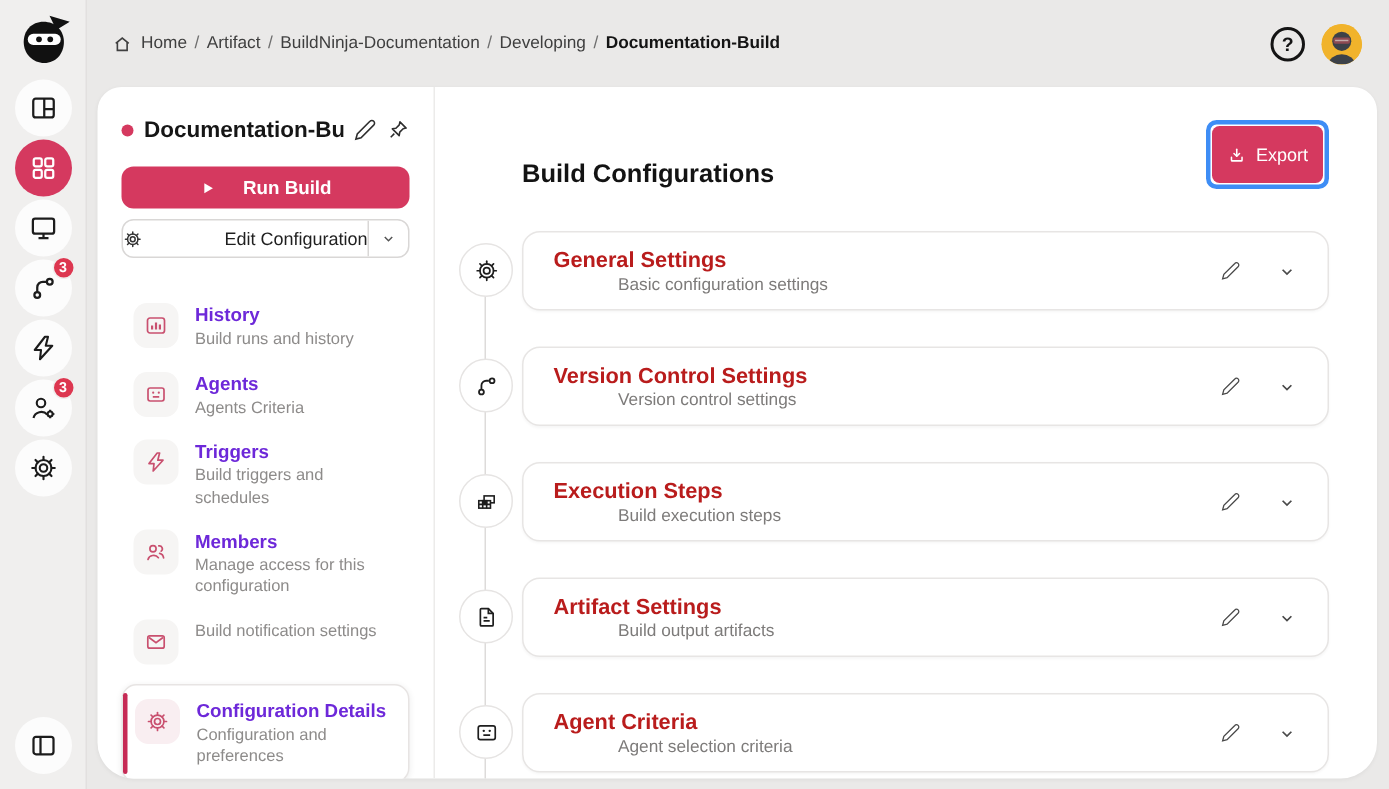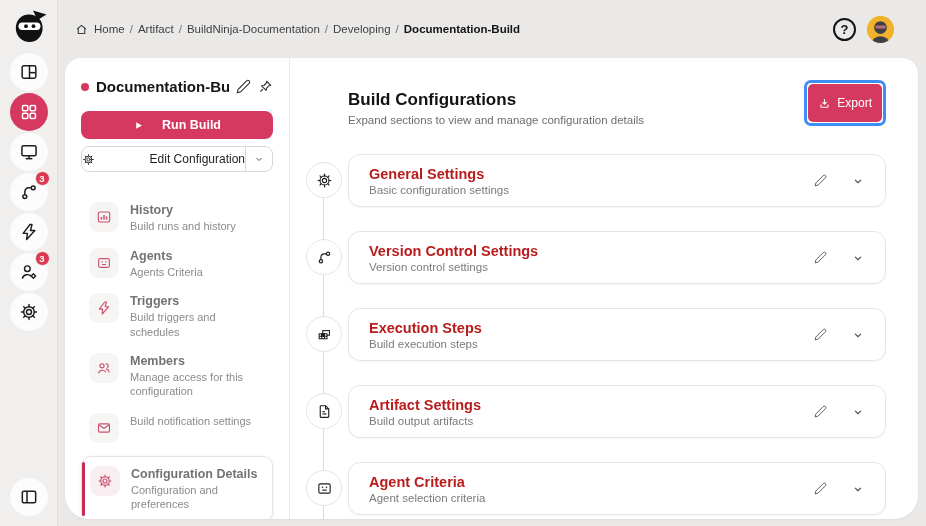--- a/index.html
+++ b/index.html
@@ -15,21 +15,21 @@
   .rail-btn svg { width:20px; height:20px; }
   .rail-btn.active { background:#d5395f; color:#fff; }
   .rail-btn.bottom { margin-top:auto; margin-bottom:0; }
   .badge { position:absolute; top:-2px; right:-2px; min-width:15px; height:15px; padding:0 3px;
            border-radius:8px; background:#dd3750; color:#fff; font-size:9.5px; font-weight:bold;
            display:flex; align-items:center; justify-content:center; border:1px solid #f0efee; }
 
   .right-col { flex:1; display:flex; flex-direction:column; min-width:0; }
 
   
-  .topbar { height:58px; flex-shrink:0; display:flex; padding:0 32px 0 17px; }
+  .topbar { height:58px; flex-shrink:0; display:flex; padding:0 18px 0 17px; }
   .breadcrumb { display:flex; align-items:center; gap:5px; font-size:11.5px; color:#3f3f3f; }
   .breadcrumb .home-ic { width:13px; height:13px; color:#3f3f3f; margin-right:1px; }
   .crumb { cursor:pointer; }
   .crumb.current { color:#141414; font-weight:bold; }
   .crumb-sep { color:#6e6e6e; }
   .topbar-right { margin-left:auto; display:flex; align-items:center; gap:11px; }
   .help-btn { width:23px; height:23px; border-radius:50%; border:2px solid #141414; background:transparent;
               font-size:13px; font-weight:bold; color:#141414; display:flex; align-items:center; justify-content:center; cursor:pointer; line-height:1; }
   .avatar { width:27px; height:27px; border-radius:50%; overflow:hidden; background:#f1b32b; cursor:pointer;
             display:block; border:none; padding:0; }
@@ -56,21 +56,21 @@
   .split-main svg { width:13px; height:13px; color:#333; }
   .split-caret { width:27px; border:none; border-left:1px solid #d9d7d6; background:none; cursor:pointer;
                  display:flex; align-items:center; justify-content:center; color:#555; }
   .split-caret svg { width:12px; height:12px; }
 
   .nav { margin-top:23px; display:flex; flex-direction:column; }
   .nav-item { display:flex; gap:11px; align-items:flex-start; padding:7px 8px; border-radius:10px; cursor:pointer; position:relative; }
   .nav-ic { width:30px; height:30px; border-radius:9px; background:#f6f5f4; flex-shrink:0;
             display:flex; align-items:center; justify-content:center; color:#c9506f; }
   .nav-ic svg { width:16px; height:16px; }
-  .nav-label { font-size:12.5px; font-weight:bold; color:#737373; line-height:1.3; }
+  .nav-label { font-size:12.5px; font-weight:bold; color:#6d28d9; line-height:1.3; }
   .nav-desc { font-size:11px; color:#8d8b8a; line-height:1.3; margin-top:1px; }
   .nav-item.selected { background:#fff; border:1px solid #e7e4e3; box-shadow:0 1px 4px rgba(0,0,0,.07); margin-top:6px; padding:9px 8px; }
   .nav-item.selected::before { content:''; position:absolute; left:0; top:5px; bottom:5px; width:3px;
                                border-radius:3px; background:#c62b55; }
   .nav-item.selected .nav-ic { background:#f9eef1; }
 
   
   .main { flex:1; padding:22px 32px 0 16px; min-width:0; }
   .main-header { display:flex; align-items:flex-end; margin-left:42px; }
   .main-title { font-size:17px; font-weight:bold; color:#131313; }
@@ -84,21 +84,21 @@
   .rows::before { content:''; position:absolute; left:17px; top:26px; bottom:-24px; width:1px; background:#dddbda; }
   .sec-row { display:flex; margin-bottom:24px; position:relative; }
   .tl { width:42px; flex-shrink:0; }
   .tl-circle { width:36px; height:36px; margin-top:8px; border-radius:50%; background:#fff; border:1px solid #e6e4e3;
                display:flex; align-items:center; justify-content:center; color:#1e1e1e; position:relative; z-index:1; }
   .tl-circle svg { width:17px; height:17px; }
   .sec-card { flex:1; height:53px; background:#fff; border:1px solid #e7e5e4; border-radius:12px;
               box-shadow:0 1px 2px rgba(0,0,0,.04); display:flex; align-items:center; padding:0 20px; cursor:pointer; }
   .sec-text { flex:1; min-width:0; }
   .sec-title { font-size:14.5px; font-weight:bold; color:#b91c1c; }
-  .sec-sub { font-size:11.5px; color:#7d7b7a; margin-top:2px; }
+  .sec-sub { font-size:11.5px; color:#7d7b7a; margin-top:2px;margin-left:43px; }
   .sec-edit { margin-right:24px; color:#4a4a4a; }
   .sec-edit svg { width:13px; height:13px; }
   .sec-chevron { color:#4a4a4a; }
   .sec-chevron svg { width:14px; height:14px; }
 </style>
 </head>
 <body>
 
 <div class="screen">
 
@@ -360,21 +360,20 @@
               <span class="nav-desc" style="display:block">Configuration and preferences</span>
             </span>
           </div>
         </nav>
       </aside>
 
       <section class="main">
         <div class="main-header">
           <div>
             <h1 class="main-title">Build Configurations</h1>
-            <div class="main-sub">Expand sections to view and manage configuration details</div>
           </div>
           <div class="export-ring">
             <button class="export-btn">
               <svg viewBox="0 0 24 24" fill="none" stroke="#fff" stroke-width="1.9" stroke-linecap="round" stroke-linejoin="round">
                   <path d="M12 4.5 V13"></path>
                   <path d="M8.6 9.8 L12 13.2 L15.4 9.8"></path>
                   <path d="M5.5 14.5 V18 a0.9 0.9 0 0 0 0.9 0.9 h11.2 a0.9 0.9 0 0 0 0.9 -0.9 V14.5"></path>
                 </svg>
               <span>Export</span>
             </button>

